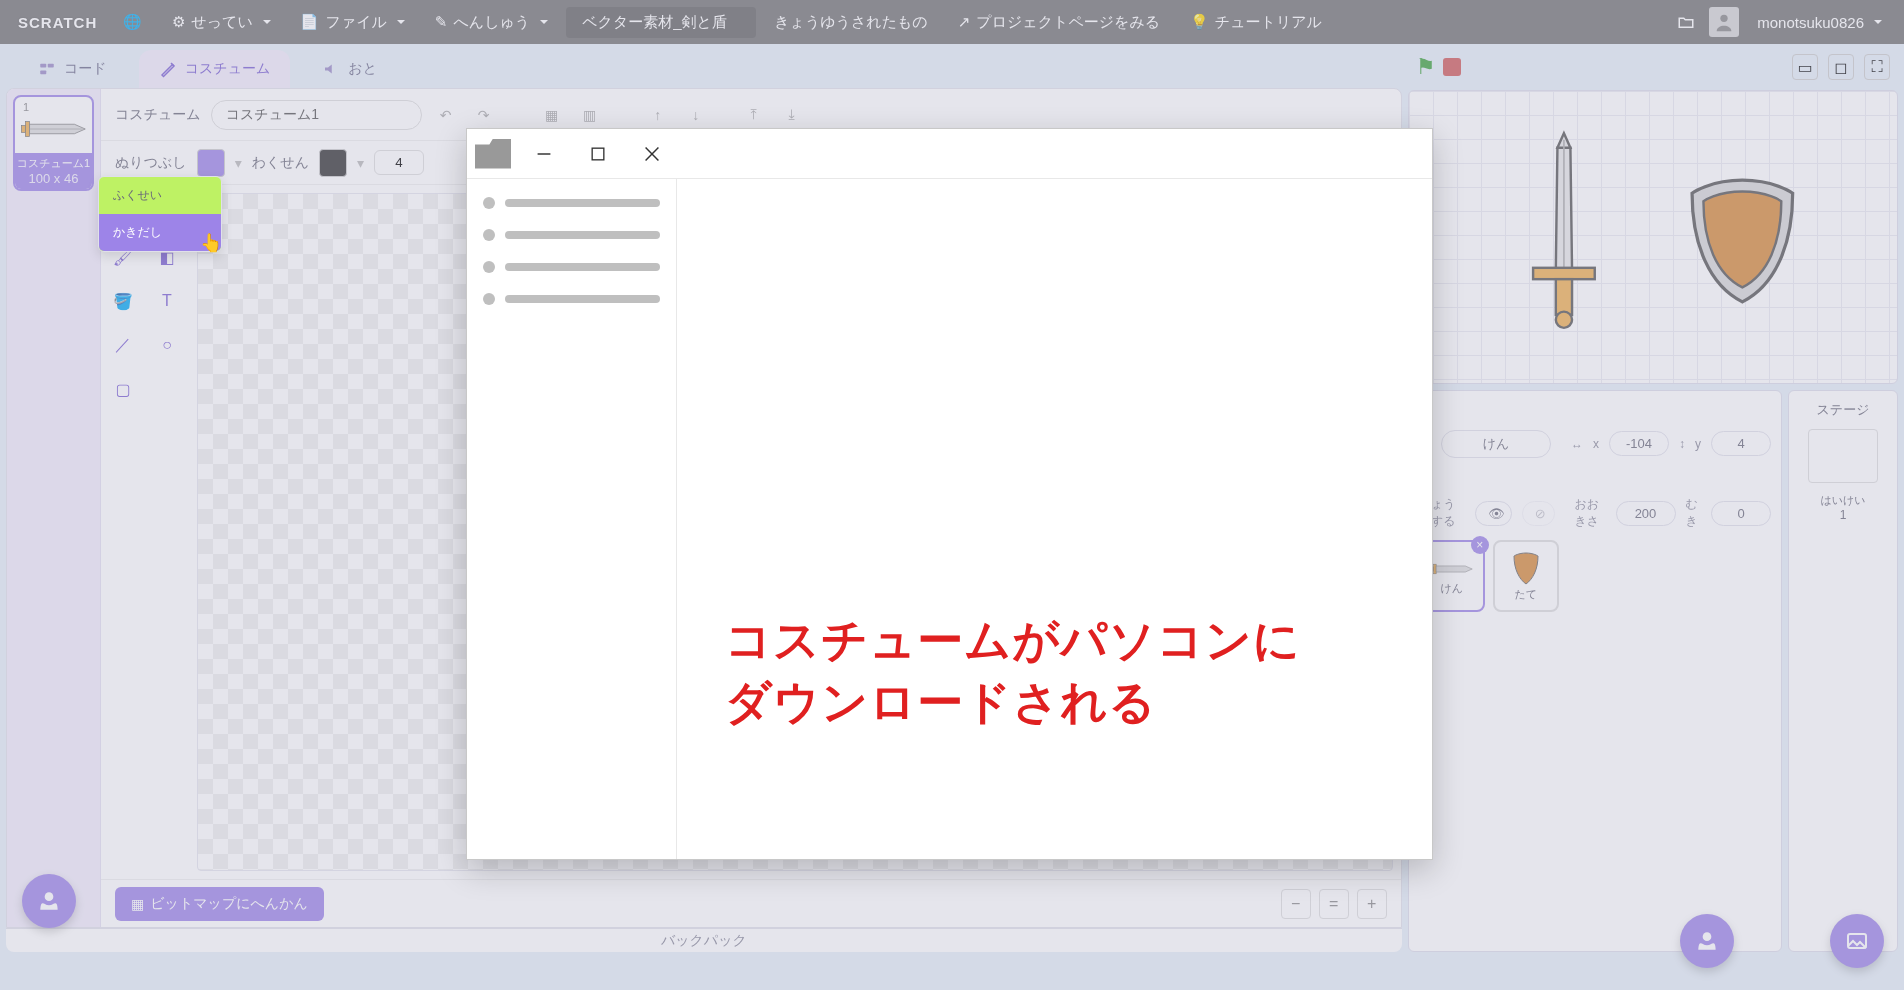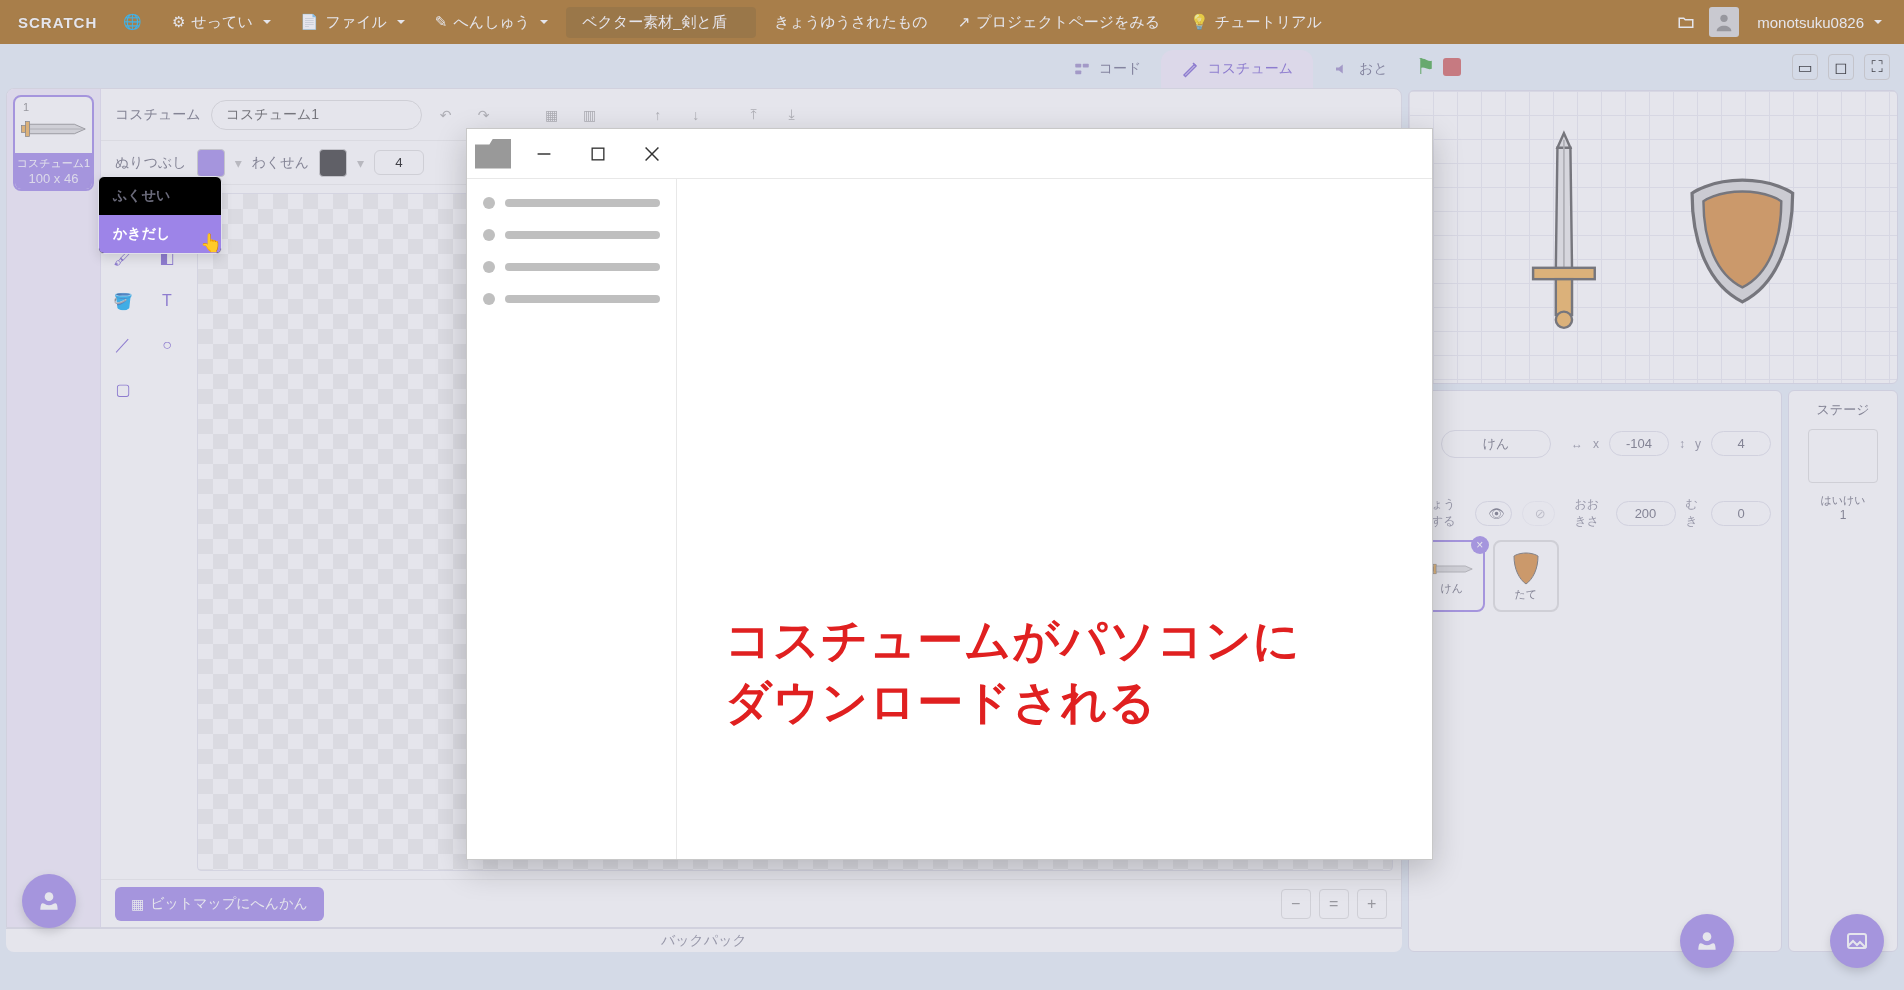--- a/index.html
+++ b/index.html
@@ -1,37 +1,37 @@
 <!DOCTYPE html>
 <html><head>
 <meta charset="utf-8">
 <style>
 * { box-sizing: border-box; margin: 0; padding: 0; font-family: "Helvetica Neue", Arial, sans-serif; }
 body { background: #e5eef7; overflow: hidden; width: 1904px; height: 990px; position: relative; }
 
 
-.menubar { height: 44px; background: #a16207; display: flex; align-items: center; padding: 0 10px; color: #fff; font-size: 15px; gap: 6px; }
+.menubar { height: 44px; background: #737373; display: flex; align-items: center; padding: 0 10px; color: #fff; font-size: 15px; gap: 6px; }
 .menubar .logo { font-weight: 800; letter-spacing: 1px; font-size: 15px; padding: 4px 8px; color: #fff; text-shadow: 0 0 2px rgba(0,0,0,.2); }
 .menubar .menuitem { display: flex; align-items: center; gap: 6px; padding: 6px 12px; border-radius: 4px; cursor: pointer; }
 .menubar .projname { background: rgba(0,0,0,.12); border-radius: 4px; padding: 6px 16px; min-width: 190px; }
 .menubar .spacer { flex: 1; }
 .menubar .iconbtn { width: 34px; height: 34px; display:flex; align-items:center; justify-content:center; border-radius:4px; cursor:pointer;}
 .menubar .avatar { width: 30px; height: 30px; background: #d4d4d4; border-radius: 3px; display:flex; align-items:center; justify-content:center; }
 .caret::after{content:"";border:4px solid transparent;border-top-color:#fff;margin-left:4px;position:relative;top:2px;}
 
 
 .overlay { position:absolute; inset:0; background:rgba(180,180,200,.35); z-index:5;}
 
 
 .main { display:flex; height: calc(100% - 44px - 38px); }
 .leftcol { width: 1415px; display:flex; flex-direction:column; }
 .rightcol { flex:1; display:flex; flex-direction:column; padding: 6px 6px 0 0; gap:6px;}
 
 
-.tabs { height: 44px; display:flex; align-items:flex-end; padding-left: 18px; gap:0;justify-content:flex-end; }
+.tabs { height: 44px; display:flex; align-items:flex-end; padding-left: 18px; gap:12px; }
 .tab { padding: 10px 20px; border-radius: 12px 12px 0 0; color:#6b6b8a; display:flex; align-items:center; gap:8px; font-size:14px; cursor:pointer; }
 .tab.active { background:#f1ecfa; color:#7a5fd3; }
 .tabicon { width:18px; height:18px; }
 
 
 .editor { flex:1; display:flex; background:#fff; border-radius: 8px 8px 0 0; margin: 0 6px; overflow:hidden; border:1px solid #e0e0ea;}
 .costlist { width: 94px; background:#f1ecfa; padding:6px; border-right:1px solid #e4dff2; display:flex; flex-direction:column; gap:6px;}
 .costthumb { background:#fff; border:2px solid #9d84e8; border-radius:8px; padding:4px; text-align:center; }
 .costthumb .num { font-size:11px; color:#888; text-align:left; padding-left:4px;}
 .costthumb .cap { background:#9d84e8; color:#fff; font-size:11px; padding:3px 0; border-radius:0 0 6px 6px; margin:4px -4px -4px -4px;}
@@ -66,21 +66,21 @@
 .sprow .val{border:1px solid #e0e0ea;border-radius:18px;padding:4px 12px;min-width:60px;text-align:center;font-size:13px;}
 .spritecards{display:flex;gap:8px;margin-top:8px;}
 .scard{width:66px;height:72px;border:2px solid #9d84e8;border-radius:8px;background:#fff;display:flex;flex-direction:column;align-items:center;justify-content:center;font-size:11px;color:#6a6a7a;position:relative;}
 .scard.inactive{border-color:#ddd;}
 .scard .x{position:absolute;top:-6px;right:-6px;width:18px;height:18px;border-radius:50%;background:#9d84e8;color:#fff;font-size:12px;display:flex;align-items:center;justify-content:center;}
 
 
 .backpack{height:24px;background:#fff;border-top:1px solid #e0e0ea;display:flex;align-items:center;justify-content:center;color:#8a8a9a;font-size:14px;margin:0 6px;border-radius:0 0 8px 8px;}
 
 
-.ctxmenu{position:absolute;left:98px;top:176px;background:#000000;border:1px solid #e0e0ea;border-radius:6px;box-shadow:0 4px 12px rgba(0,0,0,.12);font-size:14px;color:#6a6a7a;z-index:8;overflow:hidden;width:124px;font-weight:bold;}
+.ctxmenu{position:absolute;left:98px;top:176px;background:#bef264;border:1px solid #e0e0ea;border-radius:6px;box-shadow:0 4px 12px rgba(0,0,0,.12);font-size:12px;color:#6a6a7a;z-index:8;overflow:hidden;width:124px;}
 .ctxmenu .mi{padding:10px 14px;cursor:pointer;}
 .ctxmenu .mi.hl{background:#9d84e8;color:#fff;}
 .handcursor{position:absolute;left:200px;top:232px;font-size:18px;z-index:9;color:#333;pointer-events:none;}
 
 
 .filedlg{position:absolute;left:466px;top:128px;width:967px;height:732px;background:#fff;border:1px solid #c8c8c8;z-index:20;box-shadow:0 10px 30px rgba(0,0,0,.2);display:flex;flex-direction:column;}
 .filetitle{height:50px;display:flex;align-items:center;padding:0 8px;border-bottom:1px solid #e8e8e8;gap:12px;}
 .filetitle .foldericon{width:36px;height:30px;background:#999;clip-path:polygon(0 20%,40% 20%,50% 0,100% 0,100% 100%,0 100%);}
 .filetitle .ttl{font-size:22px;font-weight:500;color:#222;flex:1;}
 .winbtn{width:42px;height:36px;display:flex;align-items:center;justify-content:center;cursor:pointer;}

